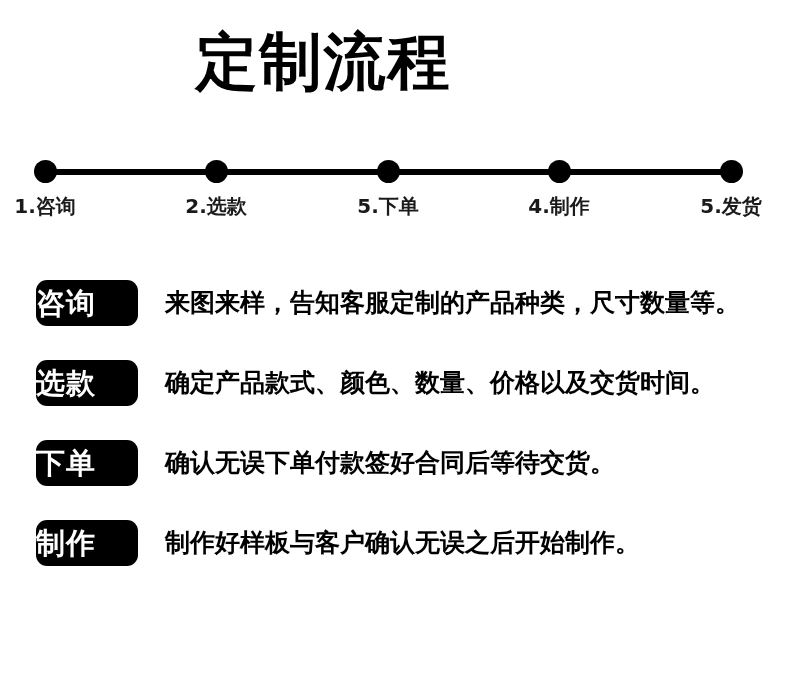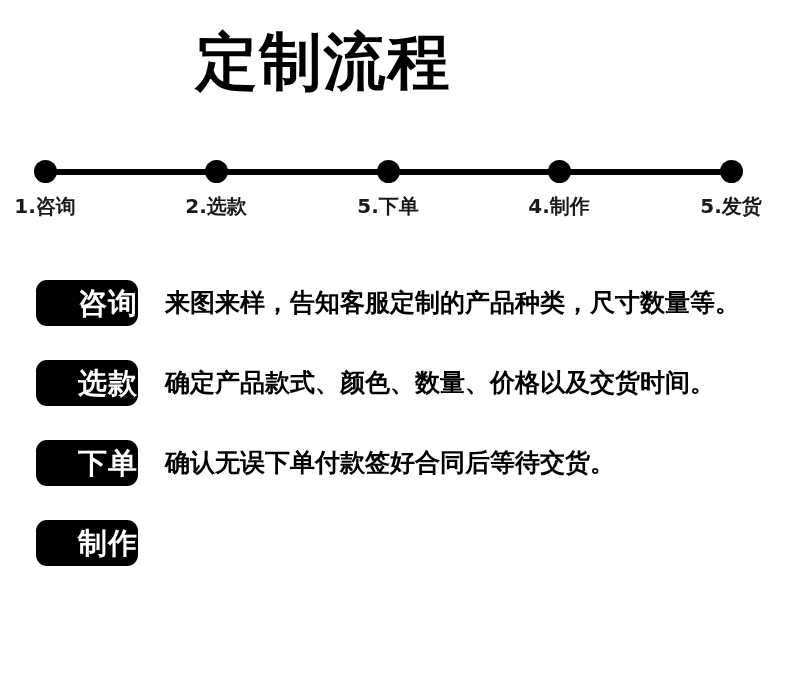--- a/index.html
+++ b/index.html
@@ -89,21 +89,21 @@
     left: 36px;
     top: 0;
     width: 102px;
     height: 46px;
     border-radius: 11px;
     background: #000000;
     color: #ffffff;
     font-size: 29px;
     line-height: 46px;
     font-weight: 700;
-    text-align: right;
+    text-align: left;
     letter-spacing: 1px;
     box-sizing: border-box;
   }
   .step-desc {
     position: absolute;
     left: 165px;
     top: 0;
     height: 46px;
     display: flex;
     align-items: center;
@@ -160,16 +160,17 @@
     <div class="step-desc">确定产品款式、颜色、数量、价格以及交货时间。</div>
   </div>
 
   <div class="step-row">
     <div class="step-badge">下单</div>
     <div class="step-desc">确认无误下单付款签好合同后等待交货。</div>
   </div>
 
   <div class="step-row">
     <div class="step-badge">制作</div>
+    <div class="step-desc">制作好样板与客户确认无误之后开始制作。</div>
   </div>
 
 
 </div>
 
 </body></html>

